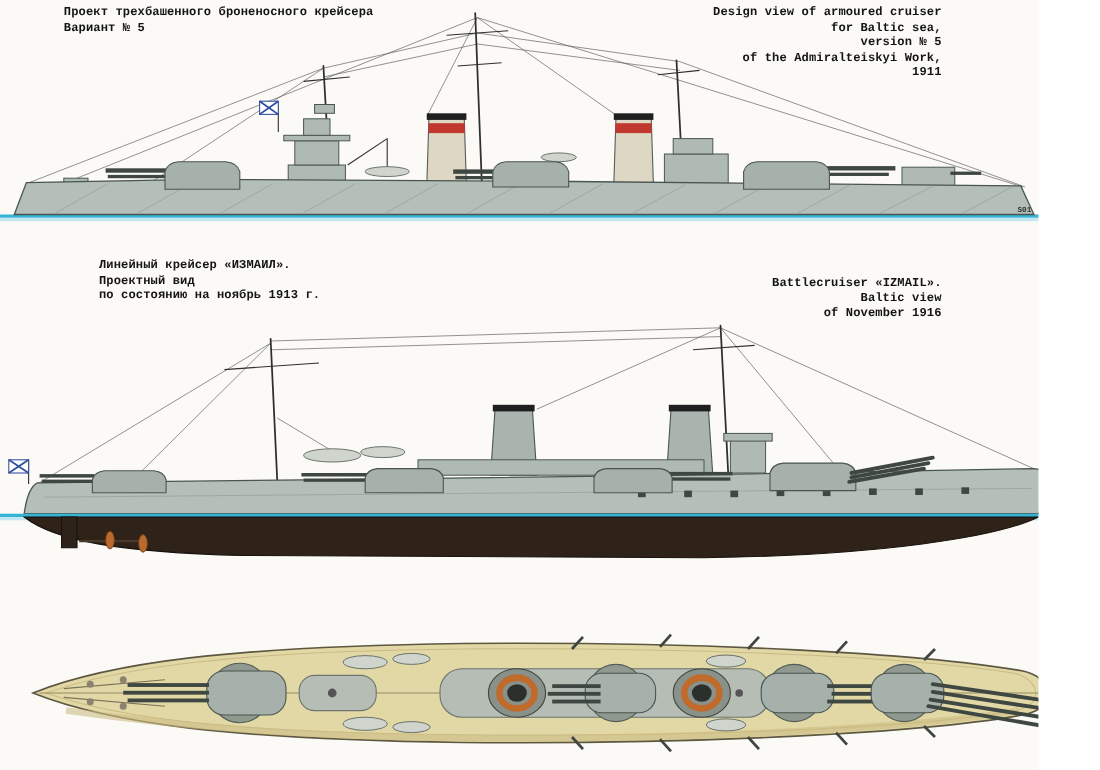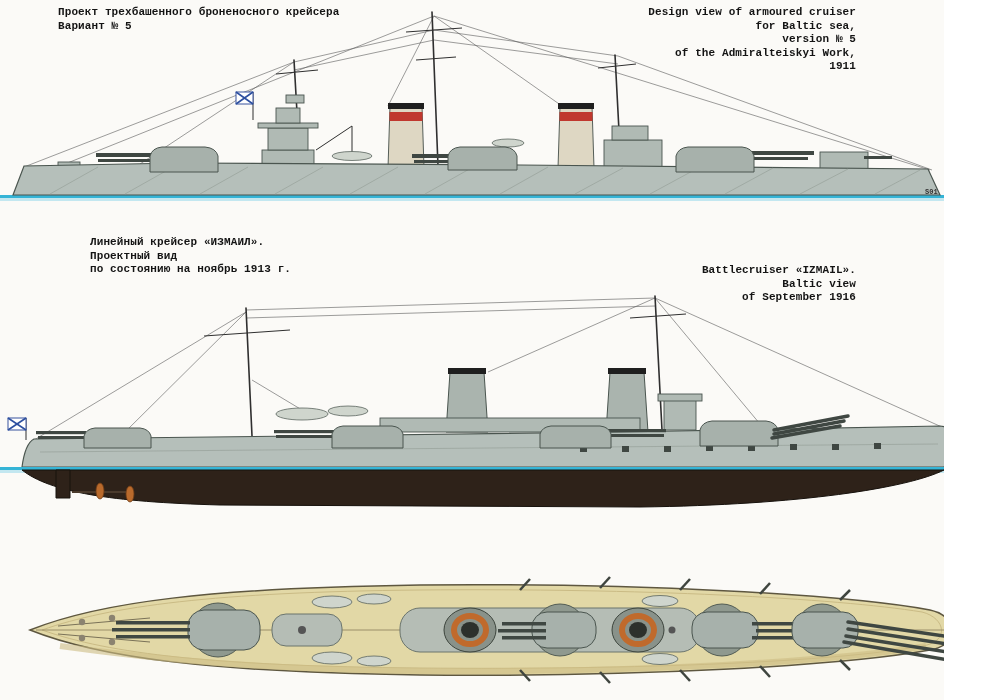--- a/index.html
+++ b/index.html
@@ -353,21 +353,21 @@
     <div>of the Admiralteiskyi Work,</div>
     <div>1911</div>
   </div>
 
   <div class="caption" style="left:58px;top:236px;margin-left:32px;">
     <div>Линейный крейсер «ИЗМАИЛ».</div>
     <div>Проектный вид</div>
     <div>по состоянию на ноябрь 1913 г.</div>
   </div>
 
-  <div class="caption right" style="right:88px;top:264px;">
+  <div class="caption right" style="right:88px;top:252px;">
     <div>Battlecruiser «IZMAIL».</div>
     <div>Baltic view</div>
-    <div>of September 1916</div>
+    <div>of November 1916</div>
   </div>
 
   <div class="artist-mark">S01</div>
 
 </div>
 
 </body></html>

